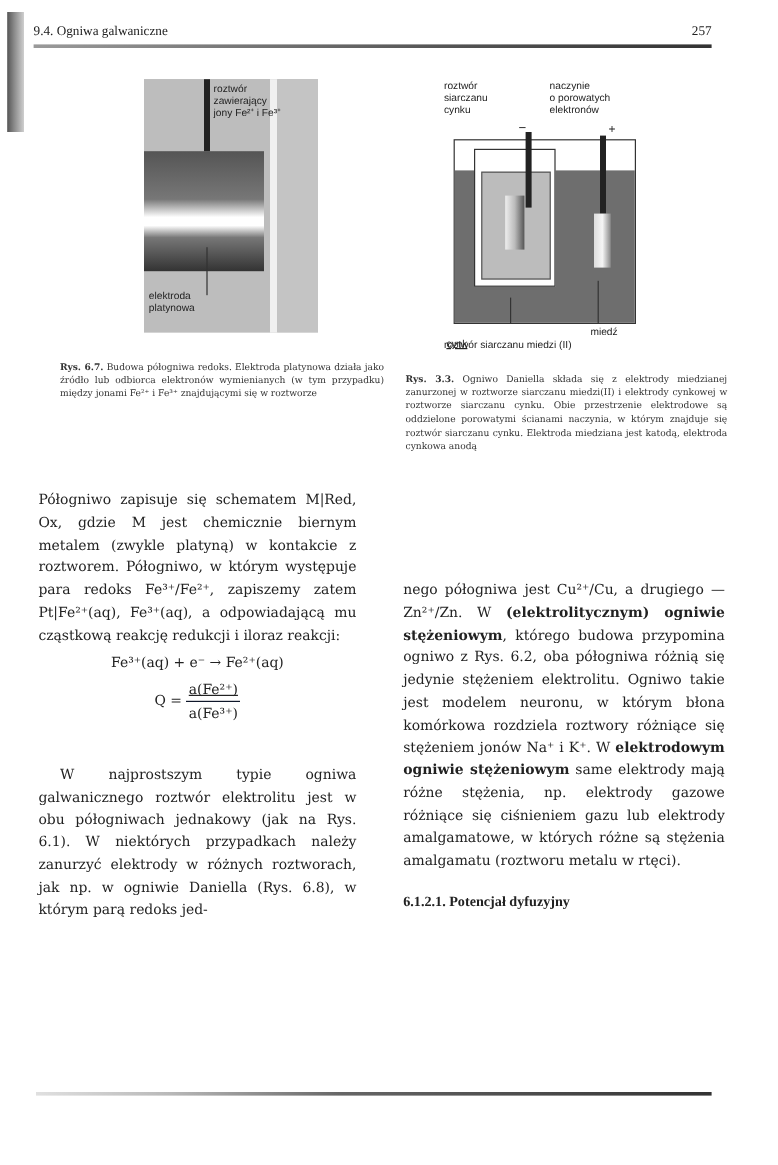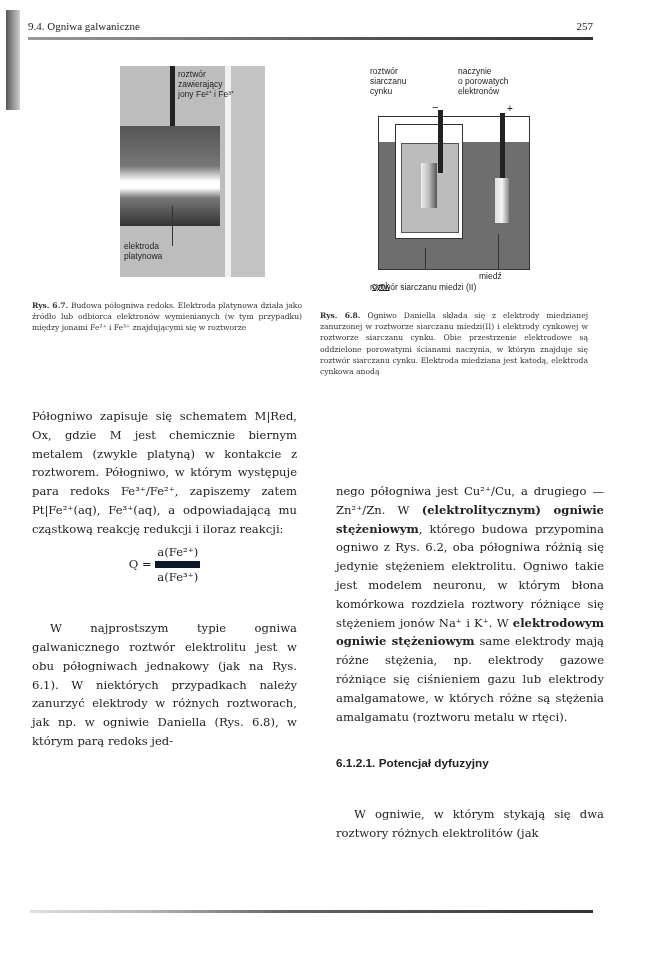--- a/index.html
+++ b/index.html
@@ -49,34 +49,34 @@
   .fig68 .inner-sol { position: absolute; left: 5px; top: 18px; width: 56px; height: 88px; background: #bcbcbc; border: 1px solid #555; }
   .fig68 .zn { position: absolute; left: 25px; top: 38px; width: 16px; height: 45px;
     background: linear-gradient(to right, #eee, #bbb 50%, #555); }
   .fig68 .zn-rod { position: absolute; left: 42px; top: -15px; width: 5px; height: 63px; background: #222; }
   .fig68 .cu-rod { position: absolute; left: 121px; top: -4px; width: 5px; height: 65px; background: #222; }
   .fig68 .cu { position: absolute; left: 116px; top: 61px; width: 14px; height: 45px;
     background: linear-gradient(to right, #ddd, #f5f5f5 50%, #888); }
   .fig68 .pointer { position: absolute; width: 1px; background: #333; }
 
   
-  .cap { position: absolute; font-family: "DejaVu Serif", serif; font-size: 7.6px; line-height: 11.2px; color: #333; text-align: justify; }
+  .cap { position: absolute; font-family: "DejaVu Serif", serif; font-size: 7.6px; line-height: 11.2px; color: #333; text-align: justify; margin-left: 18px; }
   .cap b { font-weight: bold; }
   .cap67 { left: 32px; top: 300px; width: 270px; }
   .cap68 { left: 320px; top: 310px; width: 268px; }
 
   .body { position: absolute; font-family: "DejaVu Serif", serif; font-size: 11.6px; line-height: 18.8px; color: #222; text-align: justify; }
   .col-left { left: 32px; top: 407px; width: 265px; }
   .col-right { left: 336px; top: 482px; width: 268px; }
   .eq { text-align: center; margin: 4px 0; }
   .frac { display: inline-block; vertical-align: middle; text-align: center; }
-  .frac .num { display: block; border-bottom: 7px solid #0f172a; padding: 0 2px; }
+  .frac .num { display: block; border-bottom: 1px solid #0f172a; padding: 0 2px; text-decoration: underline; }
   .frac .den { display: block; padding: 0 2px; }
   .sect { font-family: "DejaVu Serif", serif; font-weight: bold; font-size: 13.5px; margin: 16px 0 12px 0; }
-  .subsect { font-family: Liberation Sans, sans-serif; font-weight: bold; font-size: 11.8px; margin: 28px 0 2px 0; }
+  .subsect { font-family: Liberation Serif, serif; font-weight: bold; font-size: 11.8px; margin: 16px 0 2px 0; }
   .indent { text-indent: 18px; margin-top: 32px; }
 </style>
 </head>
 <body>
 
 <div class="spine"></div>
 
 <div class="header">
   <span class="title">9.4. Ogniwa galwaniczne</span>
   <span class="pageno">257</span>
@@ -121,44 +121,44 @@
       <div class="inner-sol"></div>
       <div class="zn"></div>
       <div class="zn-rod"></div>
     </div>
     <div class="cu-rod"></div>
     <div class="cu"></div>
   </div>
   <div class="pointer" style="left:55px;top:182px;height:22px;"></div>
   <div class="pointer" style="left:128px;top:168px;height:36px;"></div>
   <div class="lbl" style="left:2px;top:215px;text-decoration:underline;">cynk</div>
-  <div class="lbl" style="left:109px;top:205px;">miedź</div>
+  <div class="lbl" style="left:122px;top:205px;">miedź</div>
   <div class="lbl" style="left:0;top:216px;">roztwór siarczanu miedzi (II)</div>
 </div>
 
 <div class="cap cap67">
   <b>Rys. 6.7.</b>
   <span>Budowa półogniwa redoks. Elektroda platynowa działa jako źródło lub odbiorca elektronów wymienianych (w tym przypadku) między jonami Fe²⁺ i Fe³⁺ znajdującymi się w roztworze</span>
 </div>
 <div class="cap cap68">
-  <b>Rys. 6.8.</b>
+  <b>Rys. 3.3.</b>
   <span>Ogniwo Daniella składa się z elektrody miedzianej zanurzonej w roztworze siarczanu miedzi(II) i elektrody cynkowej w roztworze siarczanu cynku. Obie przestrzenie elektrodowe są oddzielone porowatymi ścianami naczynia, w którym znajduje się roztwór siarczanu cynku. Elektroda miedziana jest katodą, elektroda cynkowa anodą</span>
 </div>
 
 <div class="body col-left">
   <div>Półogniwo zapisuje się schematem M|Red, Ox, gdzie M jest chemicznie biernym metalem (zwykle platyną) w kontakcie z roztworem. Półogniwo, w którym występuje para redoks Fe³⁺/Fe²⁺, zapiszemy zatem Pt|Fe²⁺(aq), Fe³⁺(aq), a odpowiadającą mu cząstkową reakcję redukcji i iloraz reakcji:</div>
+  <div class="eq">Fe³⁺(aq) + e⁻ → Fe²⁺(aq)</div>
   <div class="eq">
     <span>Q =</span>
     <span class="frac">
       <span class="num">a(Fe²⁺)</span>
       <span class="den">a(Fe³⁺)</span>
     </span>
   </div>
   <div class="indent">W najprostszym typie ogniwa galwanicznego roztwór elektrolitu jest w obu półogniwach jednakowy (jak na Rys. 6.1). W niektórych przypadkach należy zanurzyć elektrody w różnych roztworach, jak np. w ogniwie Daniella (Rys. 6.8), w którym parą redoks jed-</div>
 </div>
 
 <div class="body col-right">
   <div><span>nego półogniwa jest Cu²⁺/Cu, a drugiego — Zn²⁺/Zn. W </span><b>(elektrolitycznym) ogniwie stężeniowym</b><span>, którego budowa przypomina ogniwo z Rys. 6.2, oba półogniwa różnią się jedynie stężeniem elektrolitu. Ogniwo takie jest modelem neuronu, w którym błona komórkowa rozdziela roztwory różniące się stężeniem jonów Na⁺ i K⁺. W </span><b>elektrodowym ogniwie stężeniowym</b><span> same elektrody mają różne stężenia, np. elektrody gazowe różniące się ciśnieniem gazu lub elektrody amalgamatowe, w których różne są stężenia amalgamatu (roztworu metalu w rtęci).</span></div>
   <div class="subsect">6.1.2.1. Potencjał dyfuzyjny</div>
-  <div class="indent">W ogniwie, w którym stykają się dwa roztwory różnych elektrolitów (jak</div>
 </div>
 
 <div class="footer-rule"></div>
 
 </body></html>

